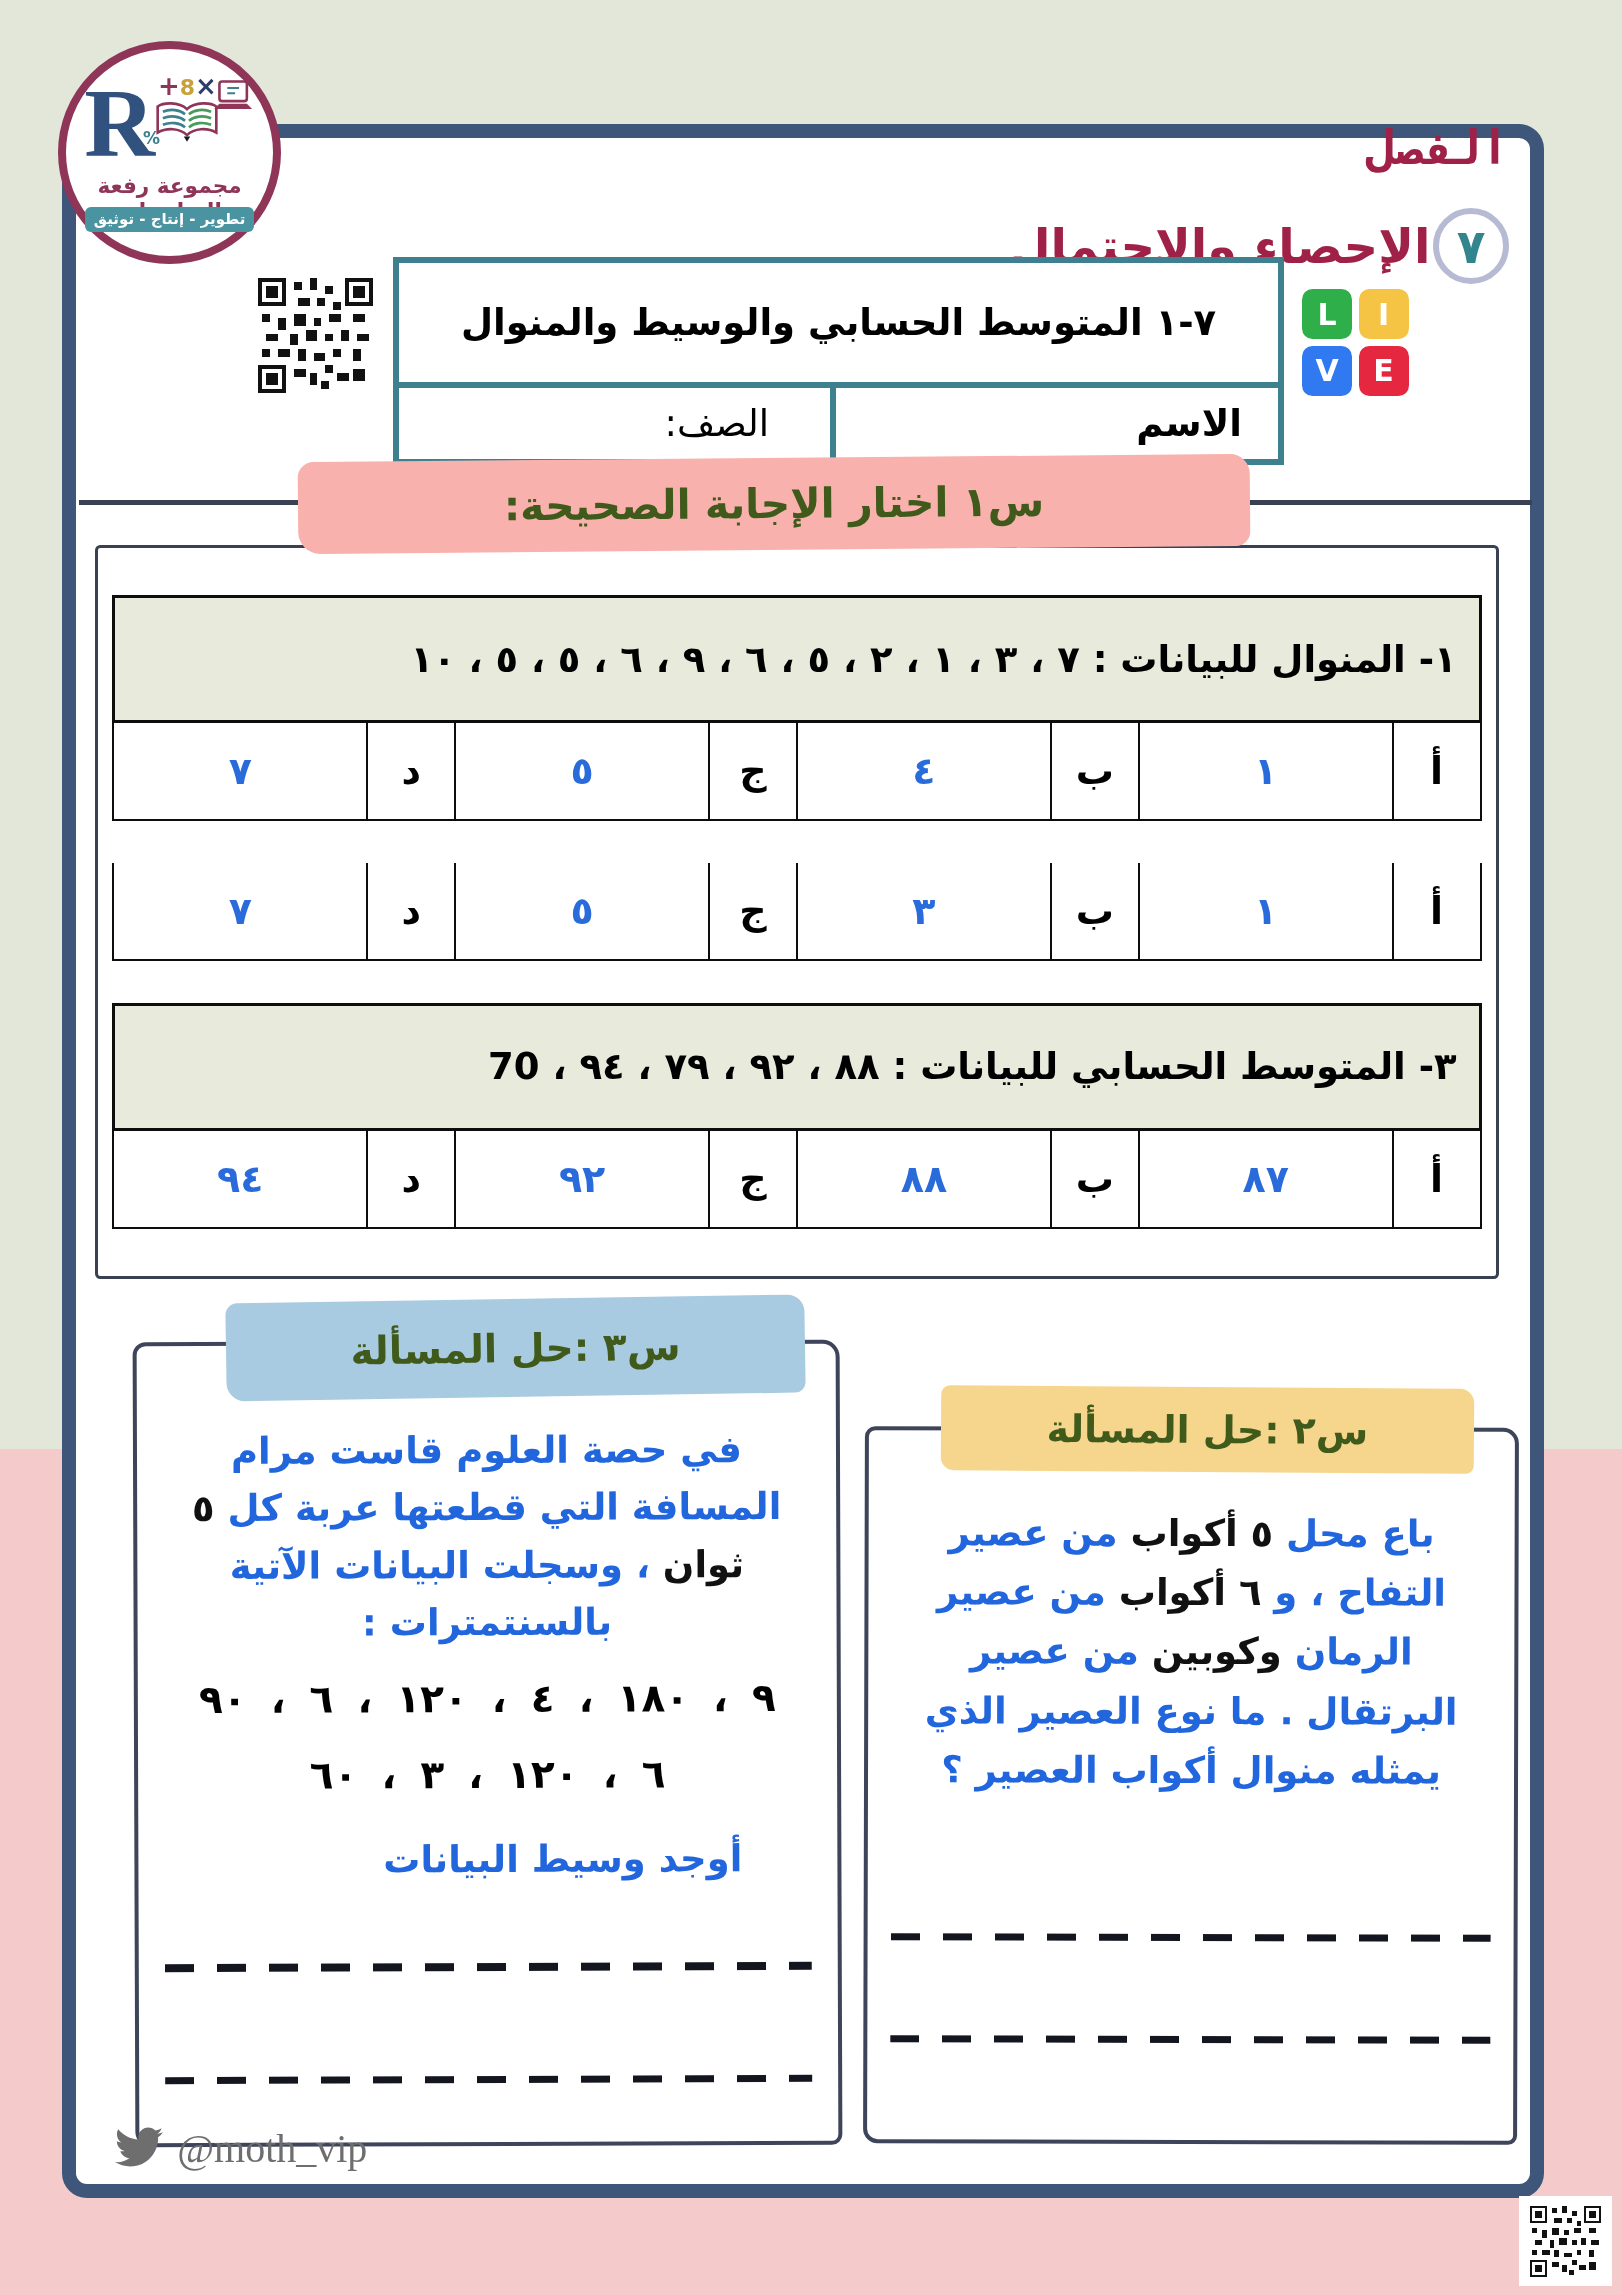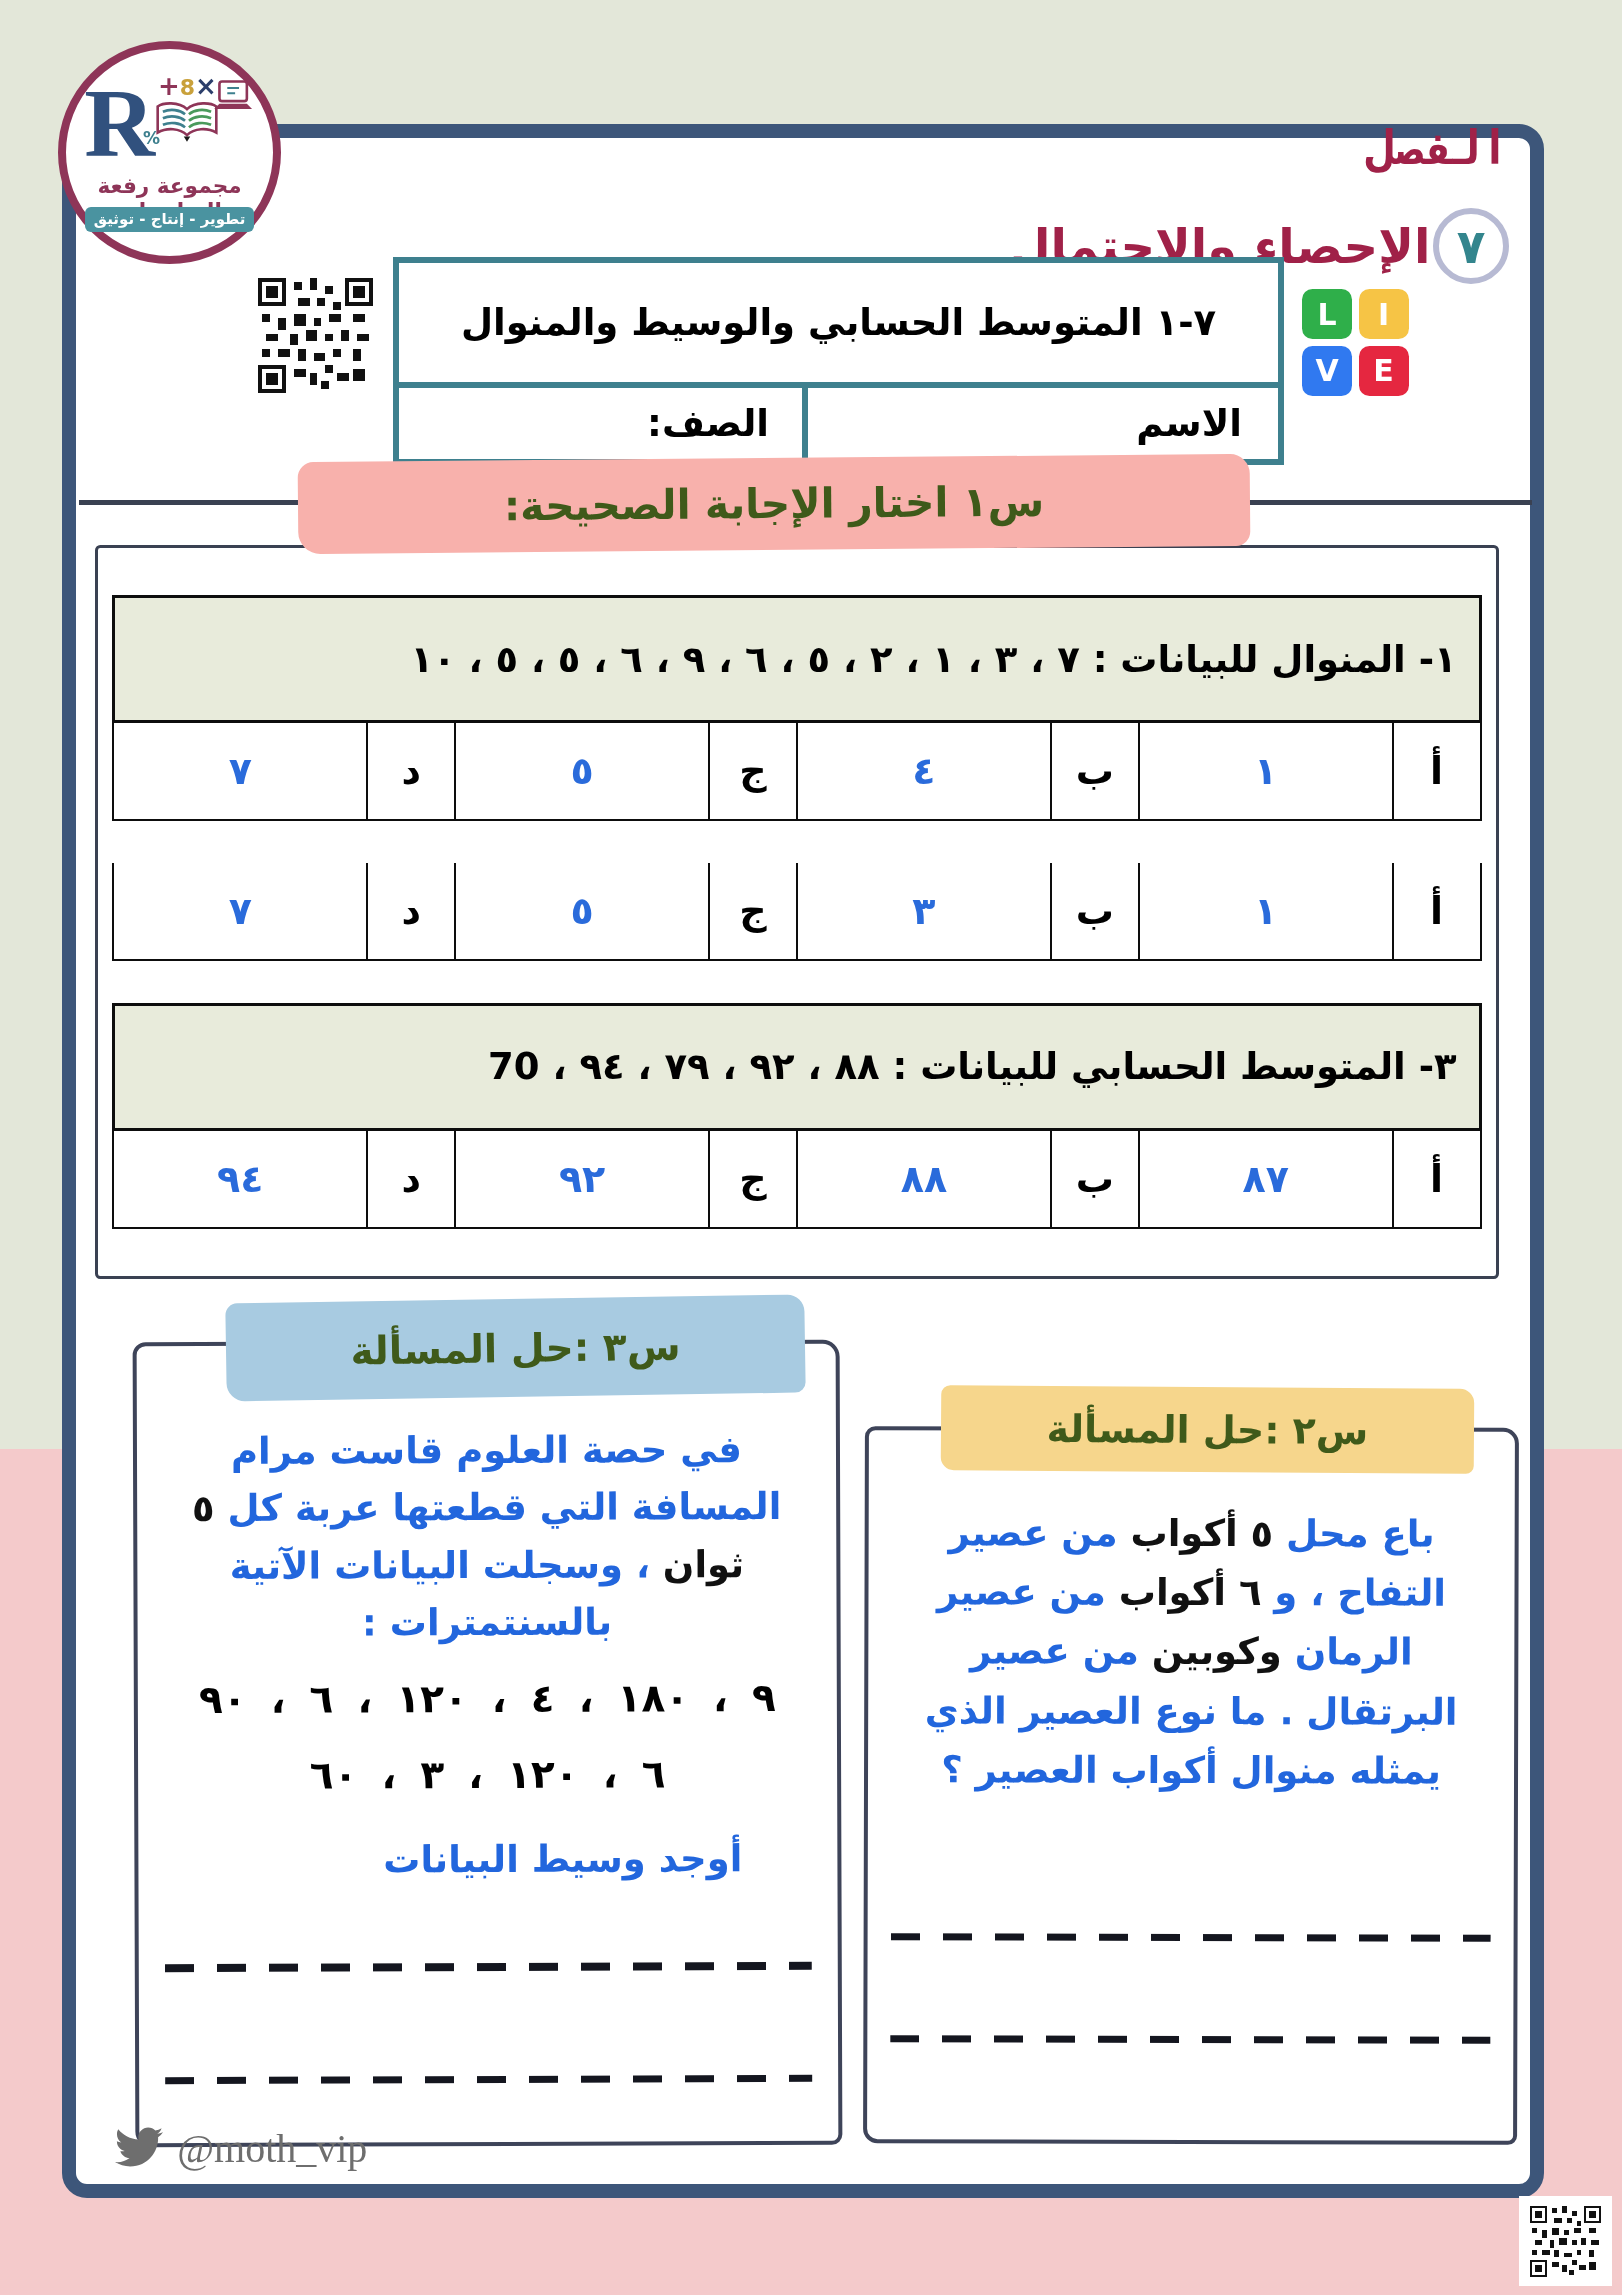--- a/index.html
+++ b/index.html
@@ -40,22 +40,22 @@
   .chapter-title{color:#a02148;font-size:48px;font-weight:800;}
 
   
   .header-box{position:absolute;left:393px;top:241px;width:891px;height:208px;box-sizing:border-box;
     border:6.5px solid #3e808e;background:#fff;z-index:3;display:flex;flex-direction:column;margin-top:16px;}
   .hb-title{flex:1;display:flex;align-items:center;justify-content:center;direction:rtl;
     font-size:37px;font-weight:800;color:#000;}
   .hb-bottom{height:71px;display:flex;direction:rtl;border-top:6.5px solid #3e808e;}
   .hb-name{flex:1.55;display:flex;align-items:center;direction:rtl;padding:0 36px;
     font-size:37px;font-weight:800;border-left:6.5px solid #3e808e;}
-  .hb-class{width:357px;display:flex;align-items:center;direction:rtl;padding:0 33px 0 13px;
-    font-size:37px;font-weight:700;}
+  .hb-class{width:357px;display:flex;align-items:center;direction:rtl;padding:0 61px 0 13px;
+    font-size:37px;font-weight:400;}
   .fill-space{flex:1;height:46px;}
 
   
   .qr-top{position:absolute;left:258px;top:278px;width:115px;height:115px;z-index:3;}
   .qr-bottom{position:absolute;left:1519px;top:2196px;width:93px;height:90px;background:#fff;
     display:flex;align-items:center;justify-content:center;z-index:5;}
 
   
   .live-logo{position:absolute;left:1302px;top:289px;display:grid;z-index:3;
     grid-template-columns:50px 50px;grid-auto-rows:50px;gap:6.5px;}

